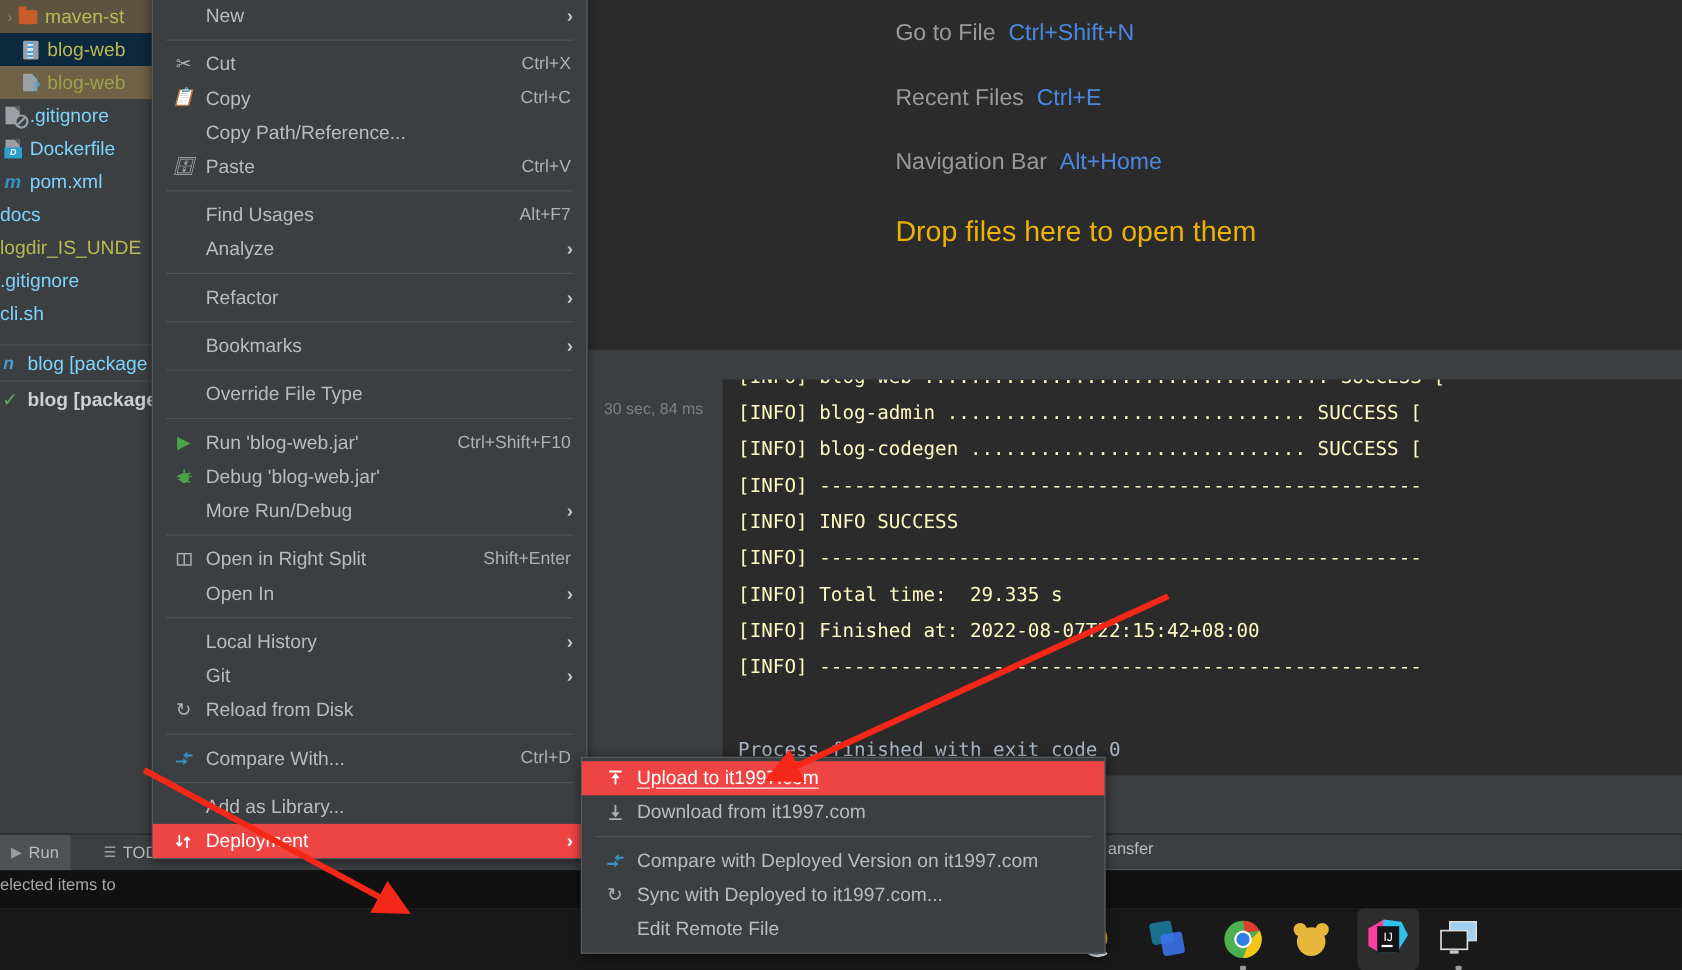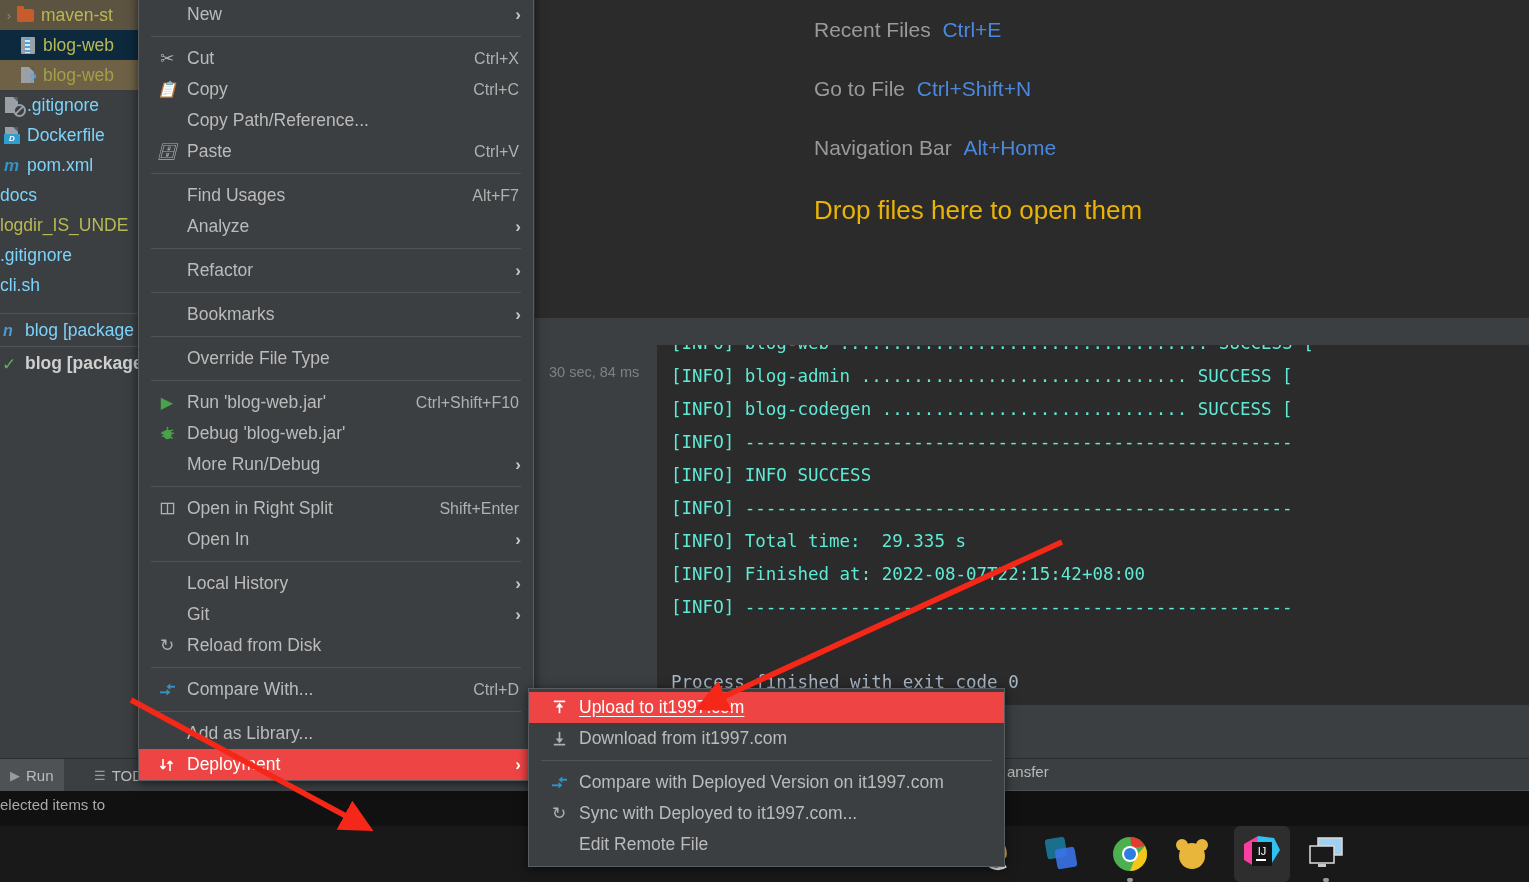--- a/index.html
+++ b/index.html
@@ -57,21 +57,21 @@
   #editor-hints{left:814px;top:18px;}
   .hint-row{font-size:21px;color:#9a9a9a;margin-bottom:35px;white-space:nowrap;}
   .hint-row .kbd{color:#4a88e0;}
   .hint-drop{font-size:26px;color:#eab308;}
 
   
   #build-time{left:549px;top:364px;color:#808080;font-size:14.5px;}
   #console{left:657px;top:345px;width:872px;height:360px;background:#2b2b2b;overflow:hidden;}
   .cline{
     font-family:"DejaVu Sans Mono","Liberation Mono",monospace;
-    font-size:17.5px;color:#5eead4;white-space:pre;line-height:33px;padding-left:14px;
+    font-size:17.5px;color:#fef9c3;white-space:pre;line-height:33px;padding-left:14px;
   }
   #console-exit{left:671px;top:672px;font-family:"DejaVu Sans Mono","Liberation Mono",monospace;
     font-size:17.5px;color:#a9b7c6;white-space:pre;}
 
   
   #bottom-strip{left:0;top:758px;width:1529px;height:32px;background:#3c3f41;border-top:1px solid #2b2b2b;}
   .strip-tab{position:absolute;top:0;height:32px;display:flex;align-items:center;gap:6px;
     padding:0 10px;color:#bbbbbb;font-size:15px;}
   .strip-tab.active{background:#4e5254;}
   #strip-status{position:absolute;left:0;top:790px;height:28px;display:flex;align-items:center;
@@ -213,26 +213,26 @@
   <div class="tree-row" style="padding-left:0;">
     <span class="ficon">
         <i class="ic-check">✓</i>
       </span>
     <span class="tree-label bold">blog [package</span>
   </div>
 </div>
 
 <div class="abs" id="editor-hints">
   <div class="hint-row">
+    <span>Go to File</span>
+    &nbsp;<span class="kbd">Ctrl+Shift+N</span>
+  </div>
+  <div class="hint-row">
     <span>Recent Files</span>
     &nbsp;<span class="kbd">Ctrl+E</span>
-  </div>
-  <div class="hint-row">
-    <span>Go to File</span>
-    &nbsp;<span class="kbd">Ctrl+Shift+N</span>
   </div>
   <div class="hint-row">
     <span>Navigation Bar</span>
     &nbsp;<span class="kbd">Alt+Home</span>
   </div>
   <div class="hint-drop">Drop files here to open them</div>
 </div>
 
 <div class="abs" id="build-time">30 sec, 84 ms</div>
 

